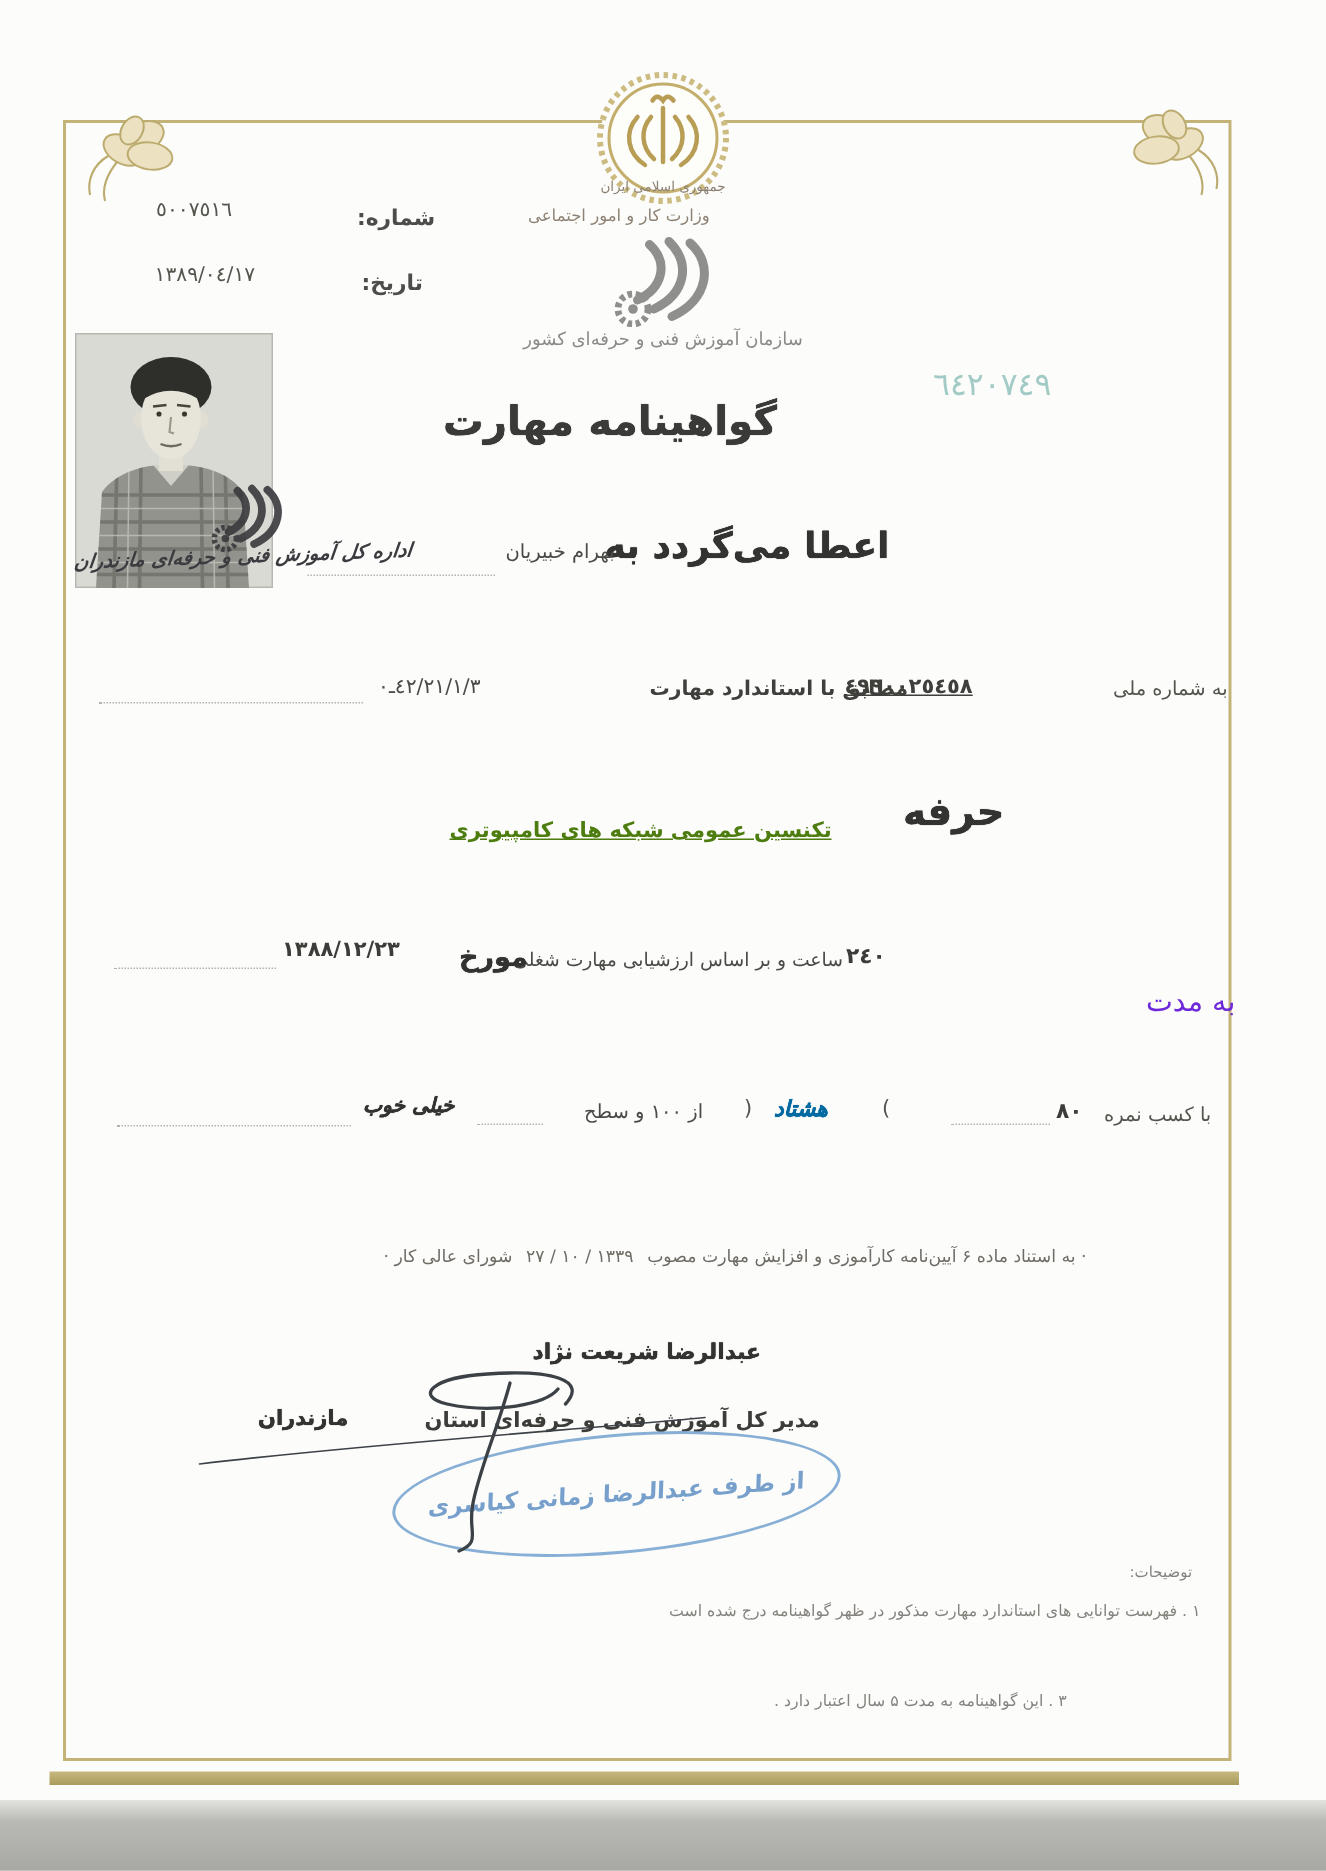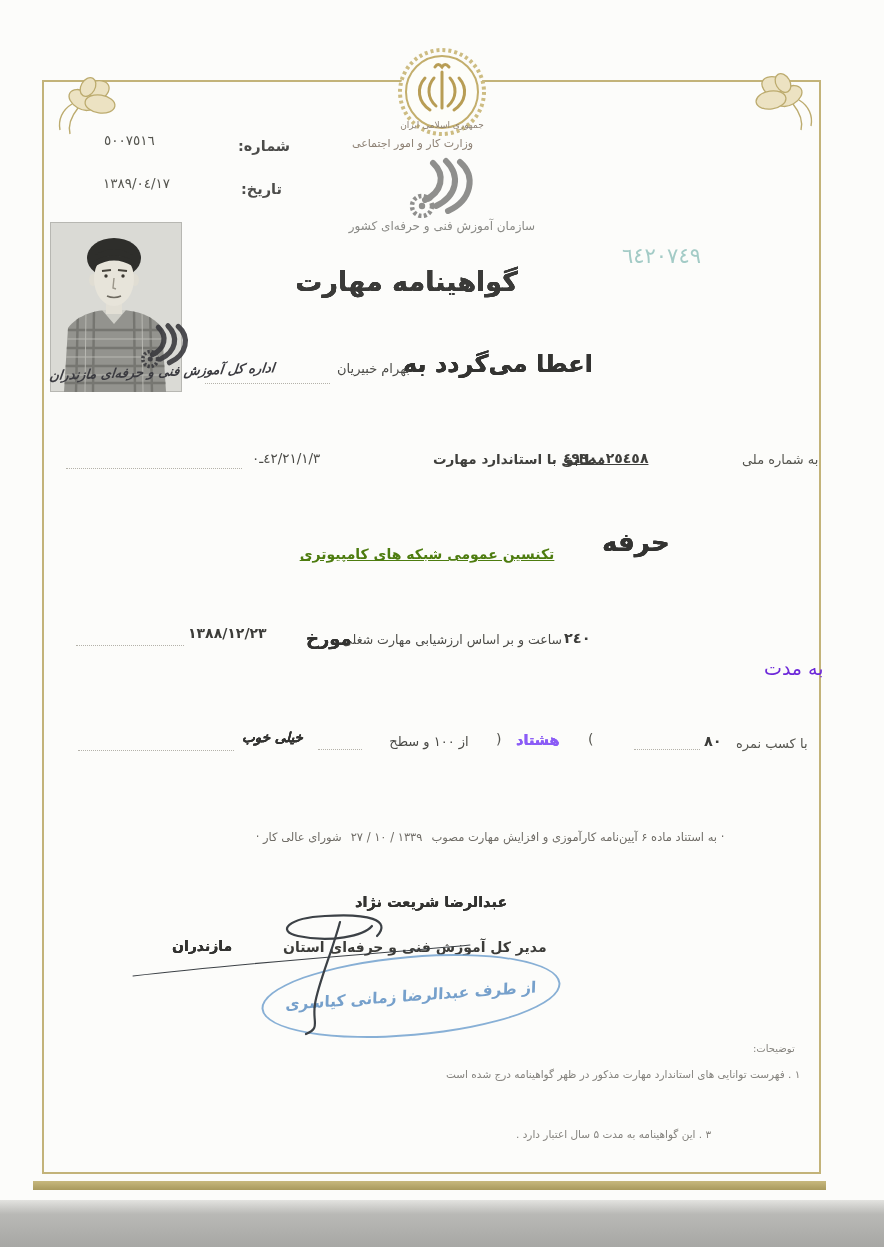--- a/index.html
+++ b/index.html
@@ -177,21 +177,21 @@
   <div class="abs num bold" style="left:564px;top:630px;font-size:14.5px;color:#3c3c39;letter-spacing:1px;">٢٤٠</div>
   <div class="abs" style="left:368px;top:632px;width:194px;text-align:center;font-size:12.5px;color:#4a4a46;">ساعت و بر اساس ارزشیابی مهارت شغلی</div>
   <div class="abs heavy" style="left:306px;top:628px;font-size:18px;color:#333331;">مورخ</div>
   <div class="abs num bold" style="left:188px;top:625px;font-size:14px;color:#3c3c39;letter-spacing:1px;">١٣٨٨/١٢/٢٣</div>
   <div class="abs dots" style="left:76px;top:645px;width:108px;"></div>
 
   <div class="abs" style="left:736px;top:736px;font-size:13px;color:#55554f;">با کسب نمره</div>
   <div class="abs num bold" style="left:704px;top:733px;font-size:14.5px;color:#3c3c39;">٨٠</div>
   <div class="abs dots" style="left:634px;top:749px;width:66px;"></div>
   <div class="abs num" style="left:588px;top:731px;font-size:14px;color:#55554f;">(</div>
-  <div class="abs heavy" style="left:516px;top:732px;font-size:14.5px;color:#8b5cf6;">هشتاد</div>
+  <div class="abs heavy" style="left:516px;top:732px;font-size:14.5px;color:#0369a1;font-style:italic;">هشتاد</div>
   <div class="abs num" style="left:496px;top:731px;font-size:14px;color:#55554f;">)</div>
   <div class="abs" style="left:366px;top:734px;width:126px;text-align:center;font-size:13px;color:#4a4a46;">از ١٠٠ و سطح</div>
   <div class="abs dots" style="left:318px;top:749px;width:44px;"></div>
   <div class="abs heavy" style="left:242px;top:729px;font-size:13.5px;color:#333331;font-style:italic;">خیلی خوب</div>
   <div class="abs dots" style="left:78px;top:750px;width:156px;"></div>
 
   <div class="abs legal-row" style="left:200px;top:830px;width:580px;">
     <span>· به استناد ماده ۶ آیین‌نامه کارآموزی و افزایش مهارت مصوب</span>
     <span class="num">٢٧ / ١٠ / ١٣٣٩</span>
     <span>شورای عالی کار ·</span>

